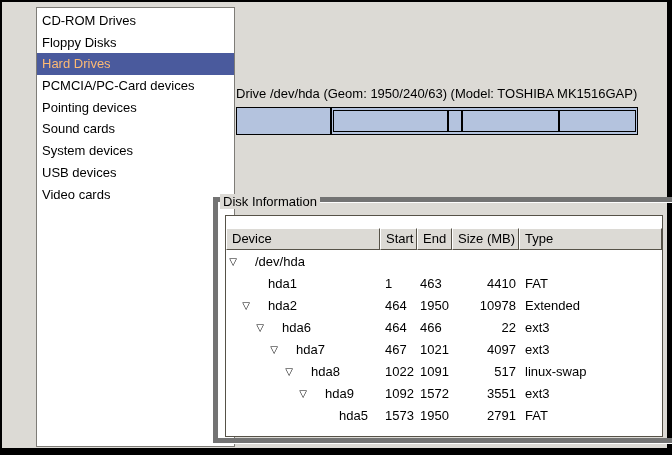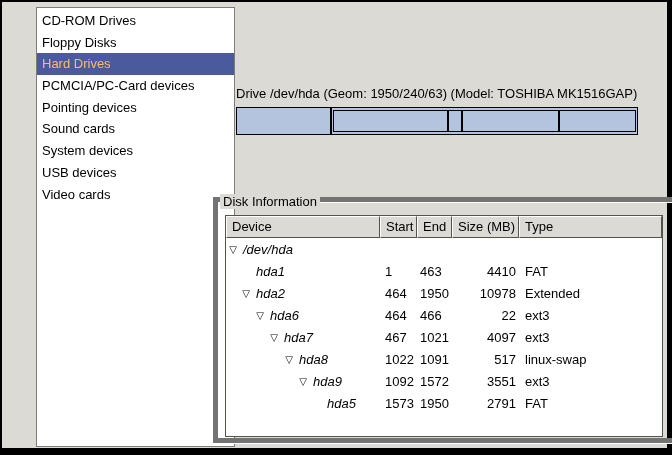--- a/index.html
+++ b/index.html
@@ -105,40 +105,41 @@
   .th {
     height: 22px; line-height: 20px;
     background: #dcdad5;
     border-top: 1px solid #fff;
     border-left: 1px solid #fff;
     border-right: 1px solid #565248;
     border-bottom: 1px solid #565248;
     padding-left: 5px;
     white-space: nowrap; overflow: hidden;
     cursor: default;
+    margin-top: 12px;
   }
   .tbody { padding-top: 1px; }
   .tr { height: 22px; }
   .td {
     line-height: 22px;
     white-space: nowrap; overflow: hidden;
     cursor: default;
   }
   .td.start { padding-left: 5px; }
   .td.end   { padding-left: 3px; }
   .td.size  { text-align: right; padding-right: 3px; }
   .td.type  { padding-left: 6px; }
   .expander {
     display: inline-block;
     width: 12px;
     font-size: 10px;
     text-align: center;
     vertical-align: top;
   }
-  .devname { margin-left: 4px; font-style: italic; }
+  .devname { margin-left: 16px; }
 </style>
 </head>
 <body>
 
 <div class="screen">
   <div class="window" style="background: rgb(220, 218, 213);">
 
     <div class="device-list">
         <div class="list-item">CD-ROM Drives</div>
         <div class="list-item">Floppy Disks</div>

